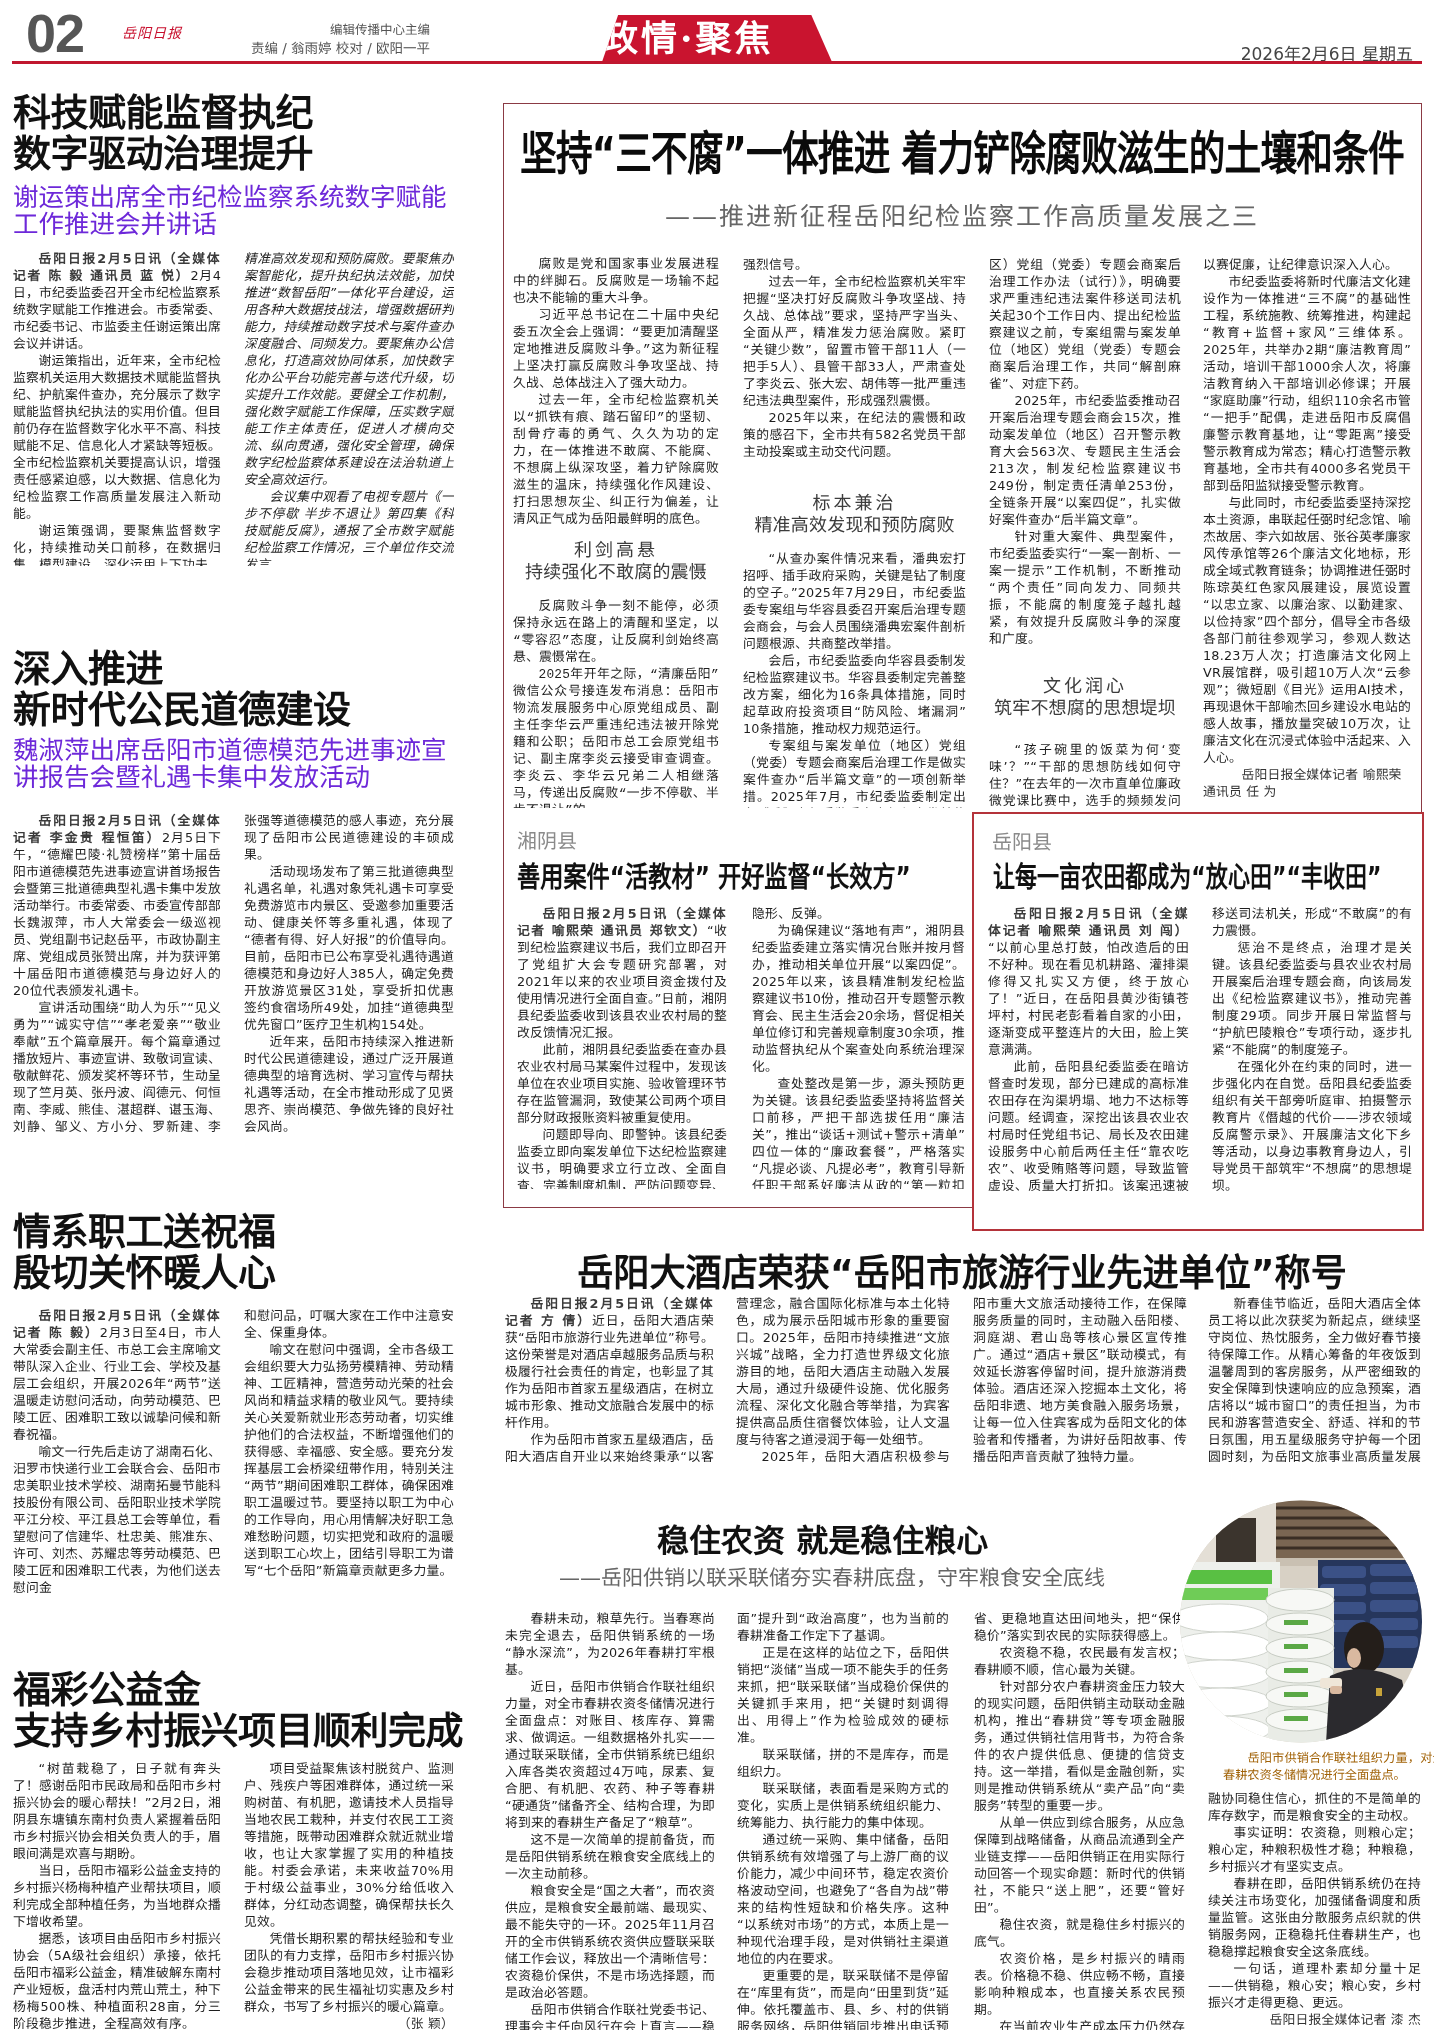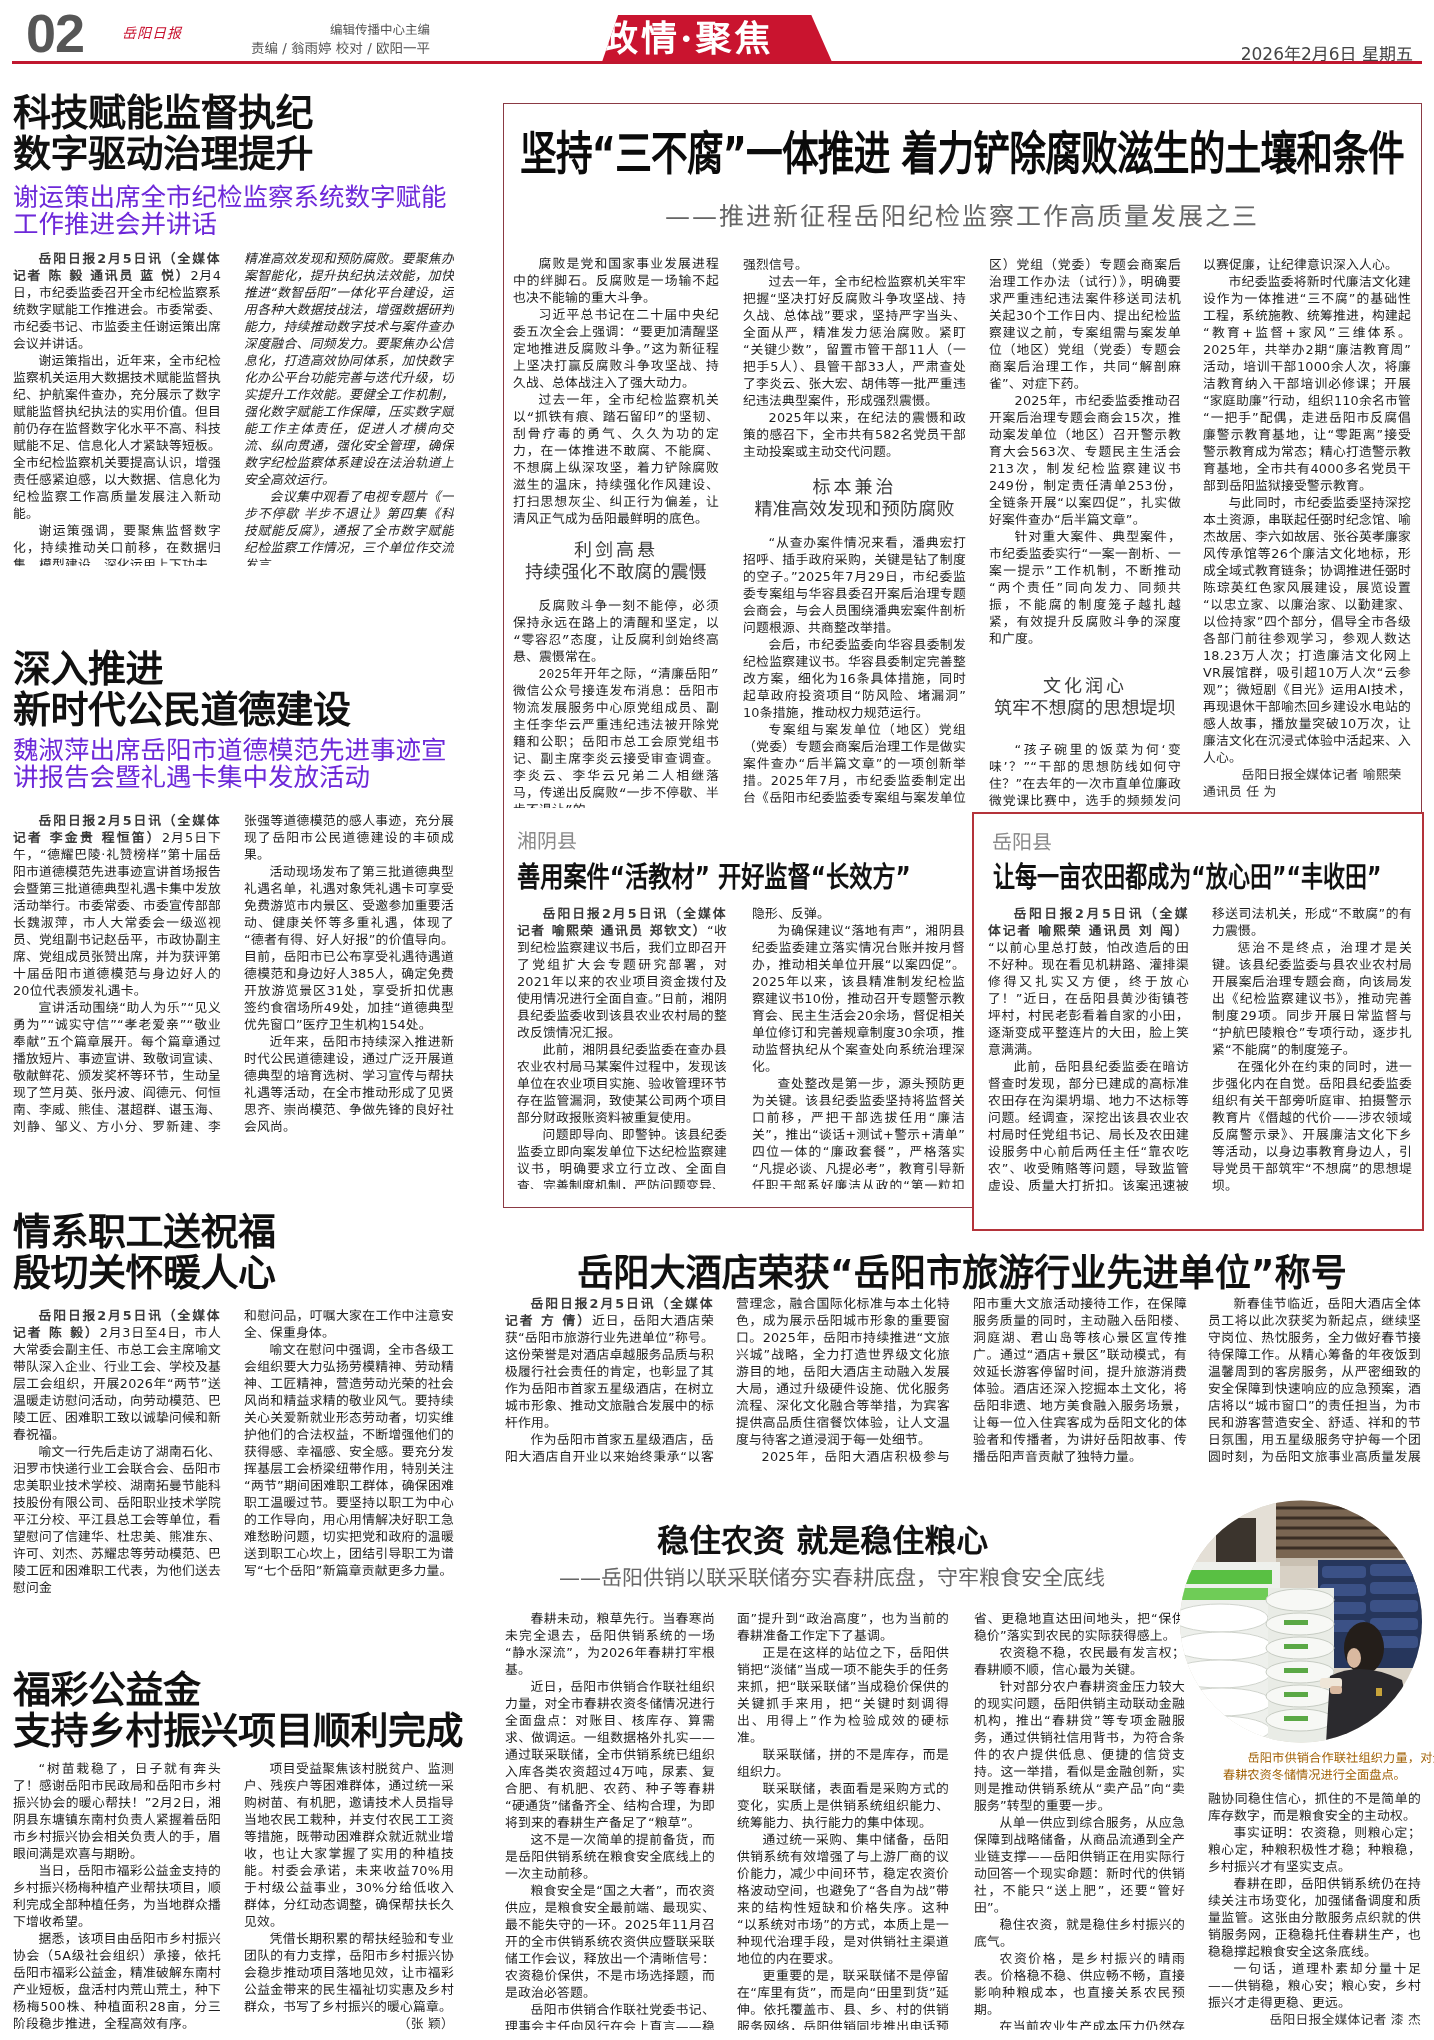--- a/index.html
+++ b/index.html
@@ -117,21 +117,21 @@
     <span style="letter-spacing:3px;">利剑高悬</span>
     <span>持续强化不敢腐的震慑</span>
   </div>
   <p>反腐败斗争一刻不能停，必须保持永远在路上的清醒和坚定，以“零容忍”态度，让反腐利剑始终高悬、震慑常在。</p>
   <p>2025年开年之际，“清廉岳阳”微信公众号接连发布消息：岳阳市物流发展服务中心原党组成员、副主任李华云严重违纪违法被开除党籍和公职；岳阳市总工会原党组书记、副主席李炎云接受审查调查。李炎云、李华云兄弟二人相继落马，传递出反腐败“一步不停歇、半步不退让”的</p>
 </div>
 <div class="col" style="left:743px;top:256px;width:223px;height:552px;">
   <p class="cont">强烈信号。</p>
   <p>过去一年，全市纪检监察机关牢牢把握“坚决打好反腐败斗争攻坚战、持久战、总体战”要求，坚持严字当头、全面从严，精准发力惩治腐败。紧盯“关键少数”，留置市管干部11人（一把手5人）、县管干部33人，严肃查处了李炎云、张大宏、胡伟等一批严重违纪违法典型案件，形成强烈震慑。</p>
   <p>2025年以来，在纪法的震慑和政策的感召下，全市共有582名党员干部主动投案或主动交代问题。</p>
-  <div class="subhead" style="margin-top:16px;text-align:center;">
+  <div class="subhead" style="margin-top:32px;text-align:center;">
     <span style="letter-spacing:3px;">标本兼治</span>
     <span>精准高效发现和预防腐败</span>
   </div>
   <p>“从查办案件情况来看，潘典宏打招呼、插手政府采购，关键是钻了制度的空子。”2025年7月29日，市纪委监委专案组与华容县委召开案后治理专题会商会，与会人员围绕潘典宏案件剖析问题根源、共商整改举措。</p>
   <p>会后，市纪委监委向华容县委制发纪检监察建议书。华容县委制定完善整改方案，细化为16条具体措施，同时起草政府投资项目“防风险、堵漏洞”10条措施，推动权力规范运行。</p>
   <p>专案组与案发单位（地区）党组（党委）专题会商案后治理工作是做实案件查办“后半篇文章”的一项创新举措。2025年7月，市纪委监委制定出台《岳阳市纪委监委专案组与案发单位（地</p>
 </div>
 <div class="col" style="left:989px;top:256px;width:192px;height:552px;">
   <p class="cont">区）党组（党委）专题会商案后治理工作办法（试行）》，明确要求严重违纪违法案件移送司法机关起30个工作日内、提出纪检监察建议之前，专案组需与案发单位（地区）党组（党委）专题会商案后治理工作，共同“解剖麻雀”、对症下药。</p>
   <p>2025年，市纪委监委推动召开案后治理专题会商会15次，推动案发单位（地区）召开警示教育大会563次、专题民主生活会213次，制发纪检监察建议书249份，制定责任清单253份，全链条开展“以案四促”，扎实做好案件查办“后半篇文章”。</p>

